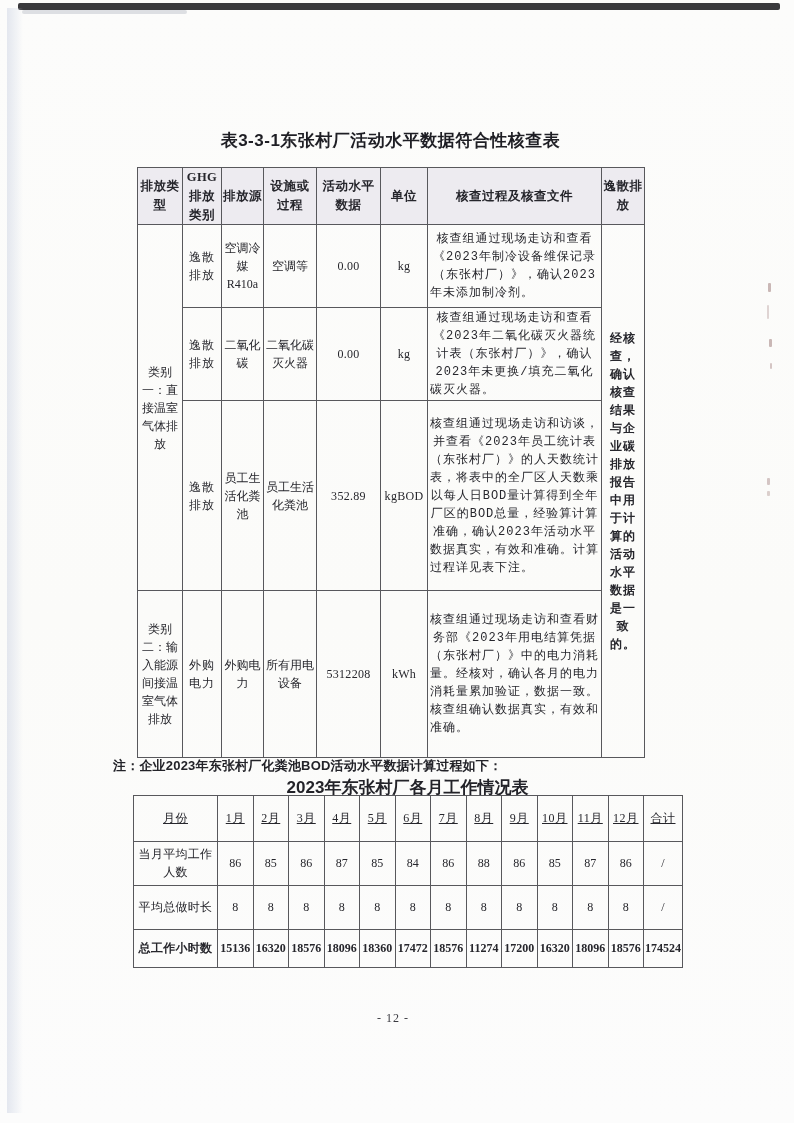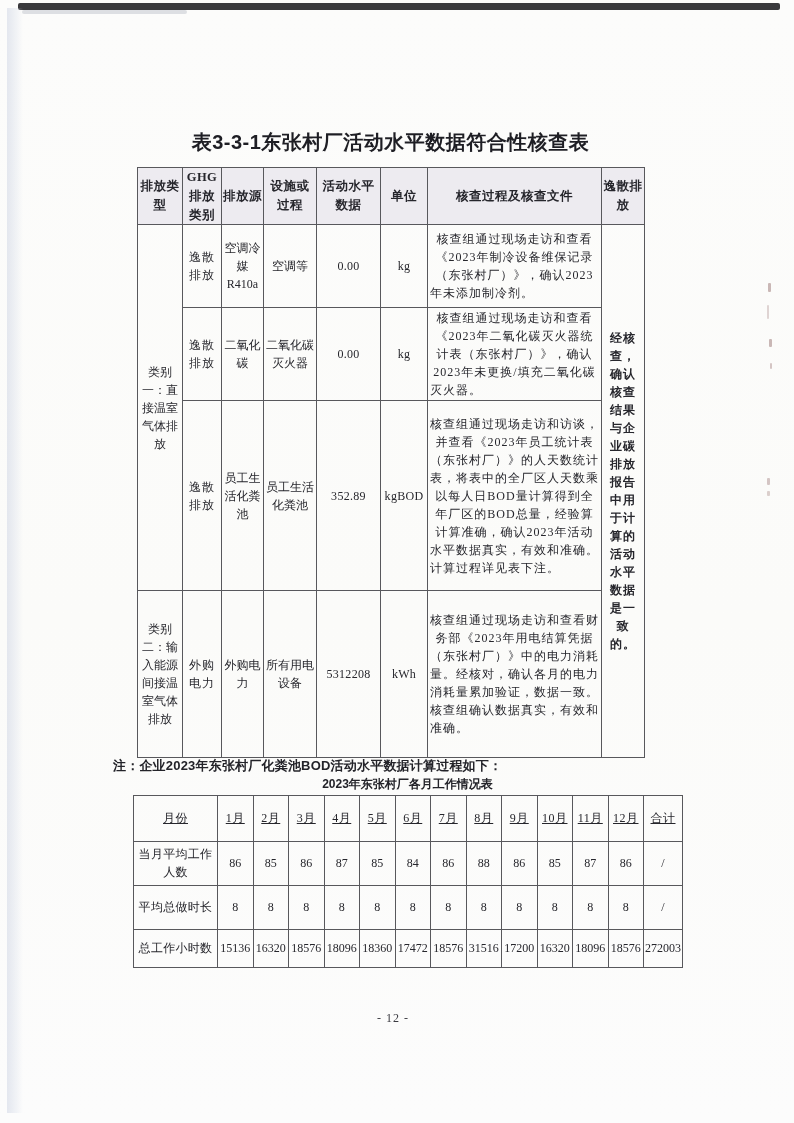--- a/index.html
+++ b/index.html
@@ -22,31 +22,31 @@
   .m2{left:767px;top:305px;width:2px;height:14px;opacity:.22;}
   .m3{left:769px;top:339px;width:3px;height:8px;}
   .m4{left:770px;top:363px;width:2px;height:6px;opacity:.3;}
   .m5{left:767px;top:478px;width:3px;height:7px;opacity:.3;}
   .m6{left:767px;top:491px;width:3px;height:5px;opacity:.25;}
 
   
   .doc-title{
     position:absolute;left:137px;top:129px;width:507px;text-align:center;
     font-family:"Liberation Sans","DejaVu Sans",sans-serif;
-    font-size:20px;font-weight:bold;letter-spacing:.5px;color:#1e1e24;
+    font-size:17px;font-weight:bold;letter-spacing:.5px;color:#1e1e24;
   }
   .note-line{
     position:absolute;left:113px;top:757px;width:556px;
     font-family:"Liberation Sans","DejaVu Sans",sans-serif;
     font-size:13px;font-weight:bold;color:#232329;letter-spacing:.2px;
   }
   .work-title{
     position:absolute;left:133px;top:776px;width:549px;text-align:center;
     font-family:"Liberation Sans","DejaVu Sans",sans-serif;
-    font-size:12px;font-weight:bold;color:#232329;
+    font-size:17px;font-weight:bold;color:#232329;
   }
   .page-number{
     position:absolute;left:0;top:1011px;width:786px;text-align:center;
     font-size:12px;color:#3a3a40;letter-spacing:1px;
   }
 
   
   table{border-collapse:collapse;table-layout:fixed;}
   .main-table{position:absolute;left:137px;top:167px;width:507px;border:1.5px solid #4c4c50;}
   .main-table th,.main-table td{
@@ -61,33 +61,33 @@
   .mt-r4{height:167px;}
   .mc1{width:45px;} .mc2{width:39px;} .mc3{width:42px;} .mc4{width:53px;}
   .mc5{width:64px;} .mc6{width:47px;} .mc7{width:174px;} .mc8{width:43px;}
   .cell-category{letter-spacing:0;padding:1px 2px;}
   .cell-ghg{letter-spacing:1px;padding:1px 3px;}
   .cell-source{letter-spacing:0;padding:1px 1px;}
   .cell-facility{letter-spacing:0;}
   .cell-value,.cell-unit{font-size:12.5px;letter-spacing:.3px;}
   .cell-process{
     text-align:justify;text-align-last:left;letter-spacing:1px;
-    padding:3px 4px;line-height:1.5;white-space:pre-line;font-size:12px;
+    padding:3px 4px;line-height:1.5;white-space:pre-line;font-size:12px;font-family:Liberation Mono, monospace;
   }
   .cell-conclusion{letter-spacing:1px;padding:2px 6px;line-height:1.5;font-weight:bold;}
 
   
   .work-table{position:absolute;left:133px;top:795px;width:549px;border:1.5px solid #4c4c50;}
   .work-table th,.work-table td{
     border:1px solid #58585c;text-align:center;vertical-align:middle;
     font-size:12px;line-height:1.45;padding:0;
   }
   .work-table th{font-weight:normal;letter-spacing:.5px;}
   .wt-hrow{height:46px;text-decoration:underline;}
-  .wt-r1{height:44px;} .wt-r2{height:44px;margin-left:44px;} .wt-r3{height:38px;} .wt-r4{height:38px;}
+  .wt-r1{height:44px;} .wt-r2{height:44px;margin-left:44px;} .wt-r3{height:38px;} .wt-r4{height:38px;font-weight:bold;}
   .wc-label{width:84px;}
   .wc-m{width:35.5px;}
   .wc-total{width:39px;}
   .work-label{padding:0 8px;letter-spacing:.3px;}
   .work-val{word-break:break-all;padding:0 1px;}
 </style>
 </head>
 <body>
 
 <div class="sheet">
@@ -240,25 +240,25 @@
       </tr>
       <tr class="wt-r4">
         <td class="work-label">总工作小时数</td>
         <td class="work-val">15136</td>
         <td class="work-val">16320</td>
         <td class="work-val">18576</td>
         <td class="work-val">18096</td>
         <td class="work-val">18360</td>
         <td class="work-val">17472</td>
         <td class="work-val">18576</td>
-        <td class="work-val">31516</td>
+        <td class="work-val">11274</td>
         <td class="work-val">17200</td>
         <td class="work-val">16320</td>
         <td class="work-val">18096</td>
         <td class="work-val">18576</td>
-        <td class="work-val">272003</td>
+        <td class="work-val">174524</td>
       </tr>
     </tbody>
   </table>
 
   <div class="page-number">- 12 -</div>
 
 </div>
 
 </body></html>

